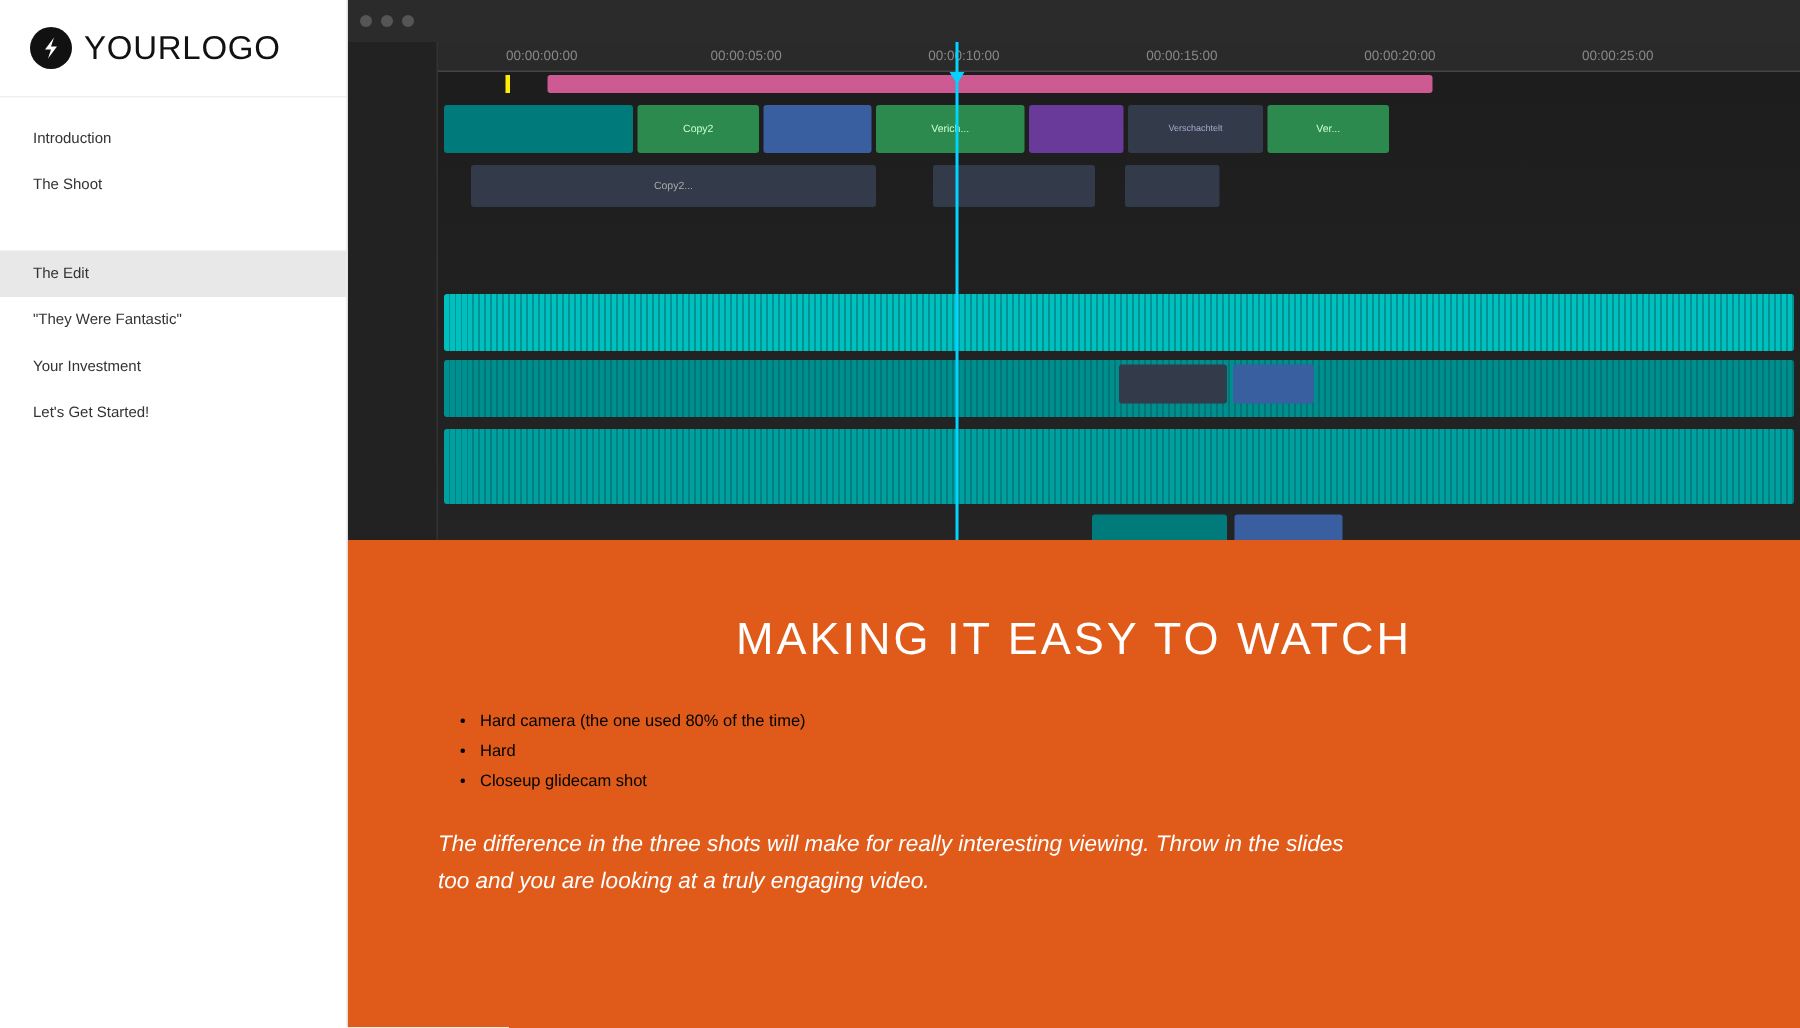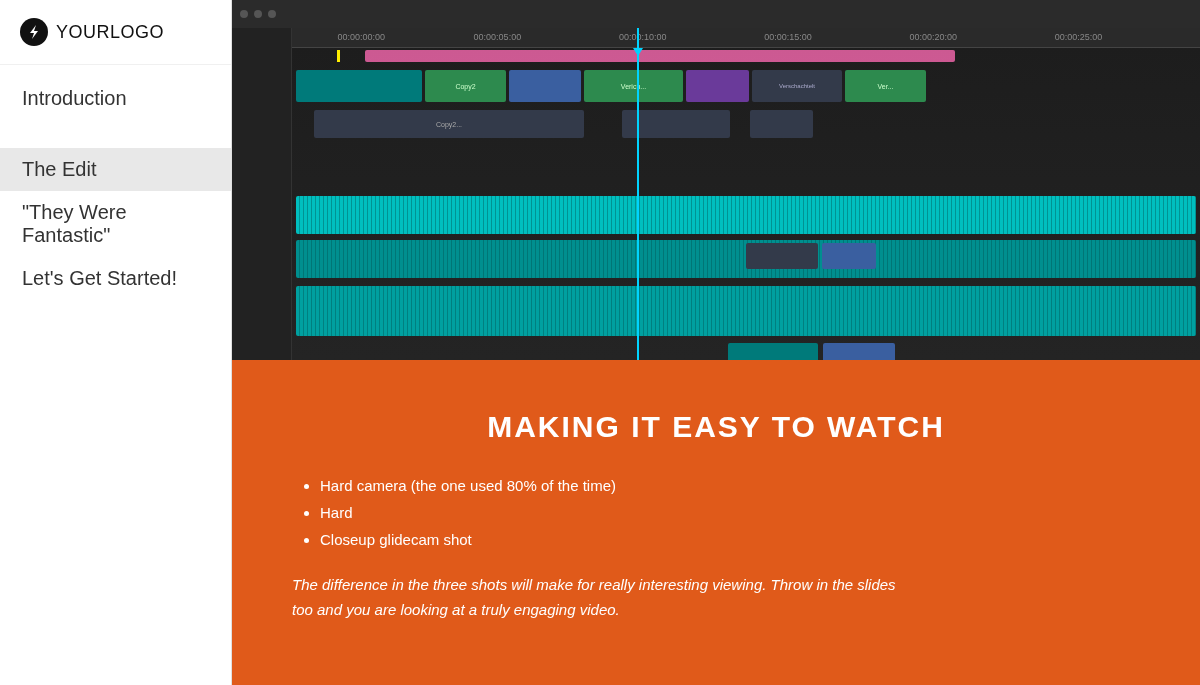--- a/index.html
+++ b/index.html
@@ -35,39 +35,39 @@
       flex-shrink: 0;
     }
 
     .logo-icon svg {
       width: 16px;
       height: 16px;
       fill: #fff;
     }
 
     .logo-text {
-      font-size: 18px;
+      font-size: 22px;
       font-weight: 700;
       color: #111;
       letter-spacing: 0.5px;
     }
 
     .logo-text span {
       font-weight: 400;
     }
 
     nav {
       padding: 12px 0;
       flex: 1;
     }
 
     .nav-item {
       display: block;
       padding: 10px 22px;
-      font-size: 20px;
+      font-size: 10px;
       color: #333;
       cursor: pointer;
       text-decoration: none;
       border: none;
       background: none;
       width: 100%;
       text-align: left;
     }
 
     .nav-item.active {
@@ -280,21 +280,21 @@
     
     .content-section {
       background: #e05a1a;
       padding: 50px 60px 50px 60px;
       flex-shrink: 0;
       min-height: 325px;
     }
 
     .section-title {
       font-size: 30px;
-      font-weight: 700;
+      font-weight: 400;
       color: #fff;
       text-align: center;
       letter-spacing: 2px;
       margin-bottom: 28px;
       text-transform: uppercase;
       font-family: Arial, sans-serif;
     }
 
     .section-body {
       font-size: 15px;
@@ -304,22 +304,22 @@
       max-width: 600px;
     }
 
     .bullet-list {
       list-style: disc;
       padding-left: 28px;
       margin-bottom: 20px;
     }
 
     .bullet-list li {
-      font-size: 15px;
-      color: #ffffff;
+      font-size: 11px;
+      color: #000000;
       line-height: 1.8;
     }
 
     .italic-text {
       font-size: 15px;
       color: #fff;
       font-style: italic;
       line-height: 1.65;
       max-width: 620px;
     }
@@ -333,22 +333,24 @@
       <svg viewBox="0 0 16 16">
         <polygon points="10,1 4,9 8,9 6,15 12,7 8,7"></polygon>
       </svg>
     </div>
     <div class="logo-text">
       <span>YOUR</span><span>LOGO</span>
     </div>
   </div>
   <nav>
     <a class="nav-item">Introduction</a>
+    <a class="nav-item">The Shoot</a>
     <a class="nav-item active">The Edit</a>
     <a class="nav-item">"They Were Fantastic"</a>
+    <a class="nav-item">Your Investment</a>
     <a class="nav-item">Let's Get Started!</a>
   </nav>
 </aside>
 
 <main id="main">
 
   <div class="hero-image">
     <div class="editor-sim">
 
       <div class="editor-topbar">

